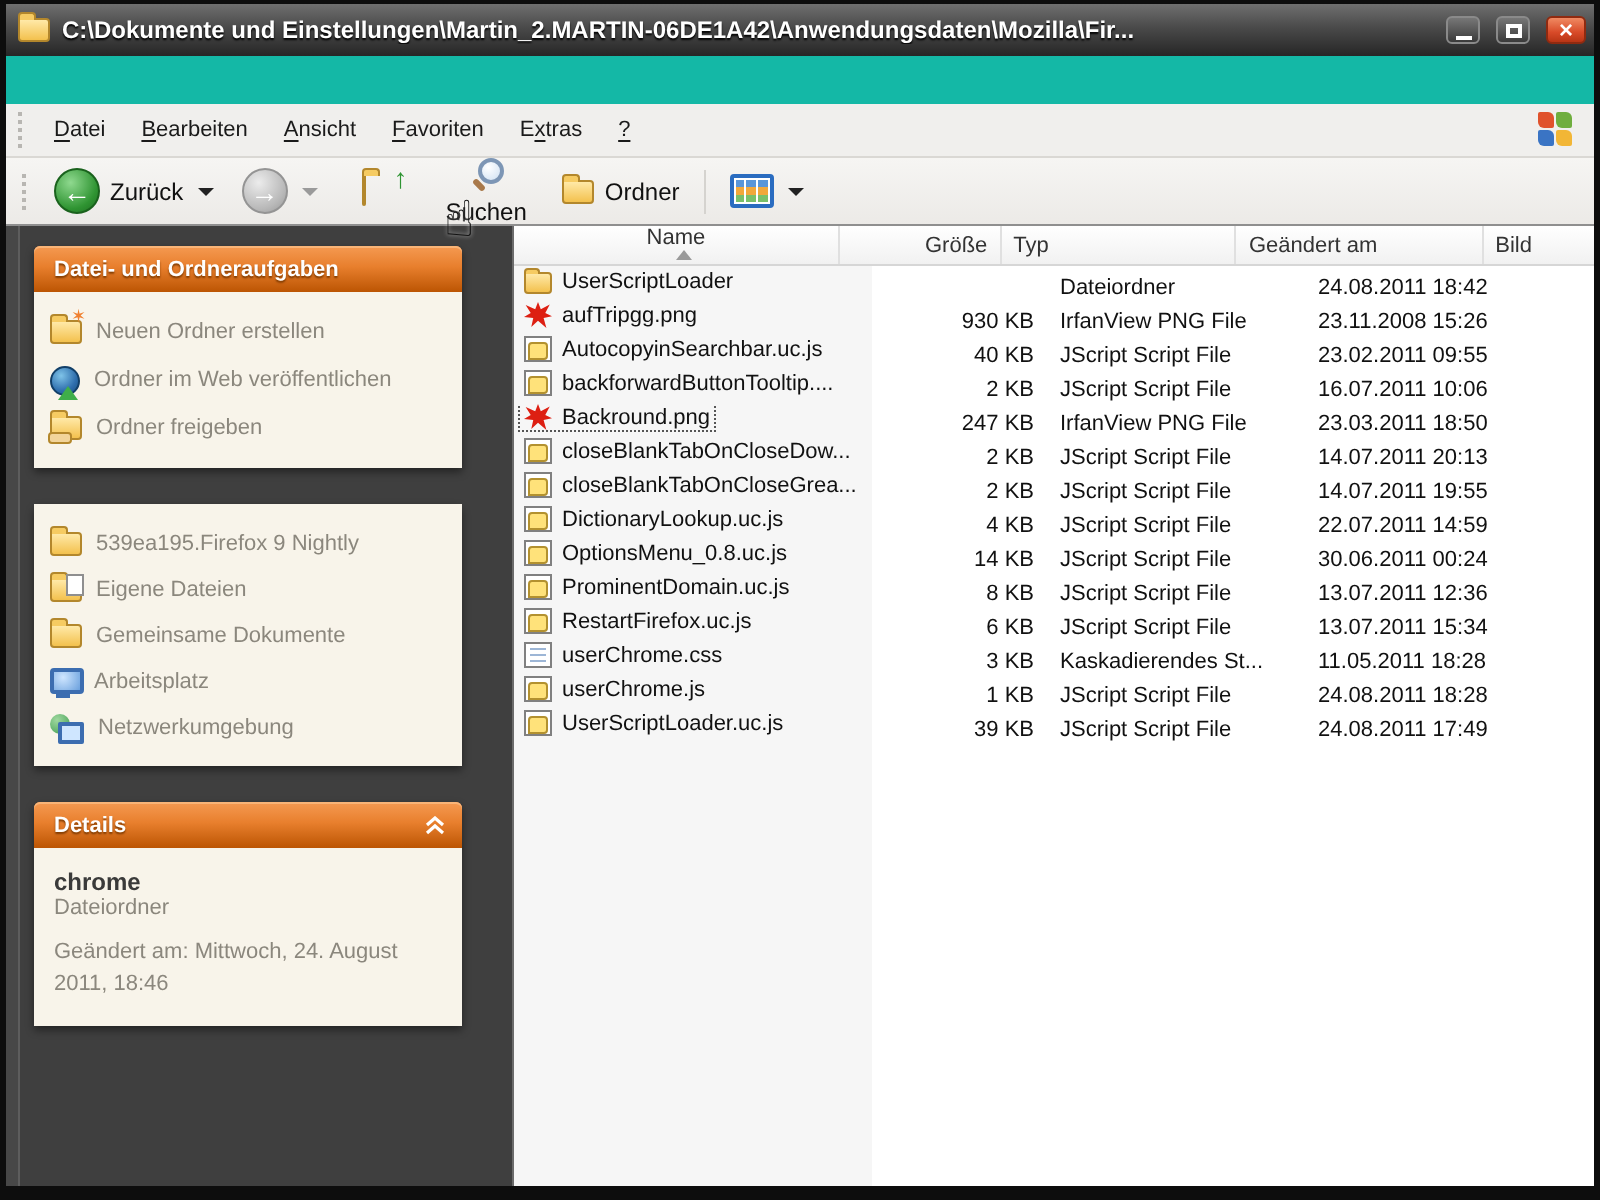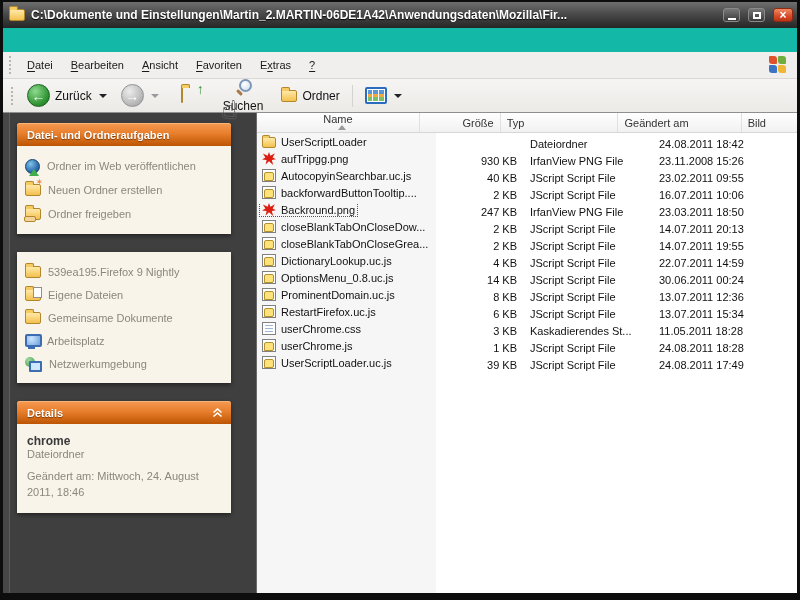--- a/index.html
+++ b/index.html
@@ -224,26 +224,26 @@
   <div class="content">
 
     <div class="sidebar">
 
       <div class="box">
         <div class="box-head">
           <span class="box-title">Datei- und Ordneraufgaben</span>
         </div>
         <div class="box-body" id="tasks-items">
             <div class="task">
+    <span class="fold si-star"></span>
+    <span>Neuen Ordner erstellen</span>
+  </div>
+            <div class="task">
     <span class="si si-globe pub"></span>
     <span>Ordner im Web veröffentlichen</span>
-  </div>
-            <div class="task">
-    <span class="fold si-star"></span>
-    <span>Neuen Ordner erstellen</span>
   </div>
             <div class="task">
     <span class="fold si-hand"></span>
     <span>Ordner freigeben</span>
   </div>
           </div>
       </div>
 
       <div class="box">
         <div class="box-body" id="places-items">

